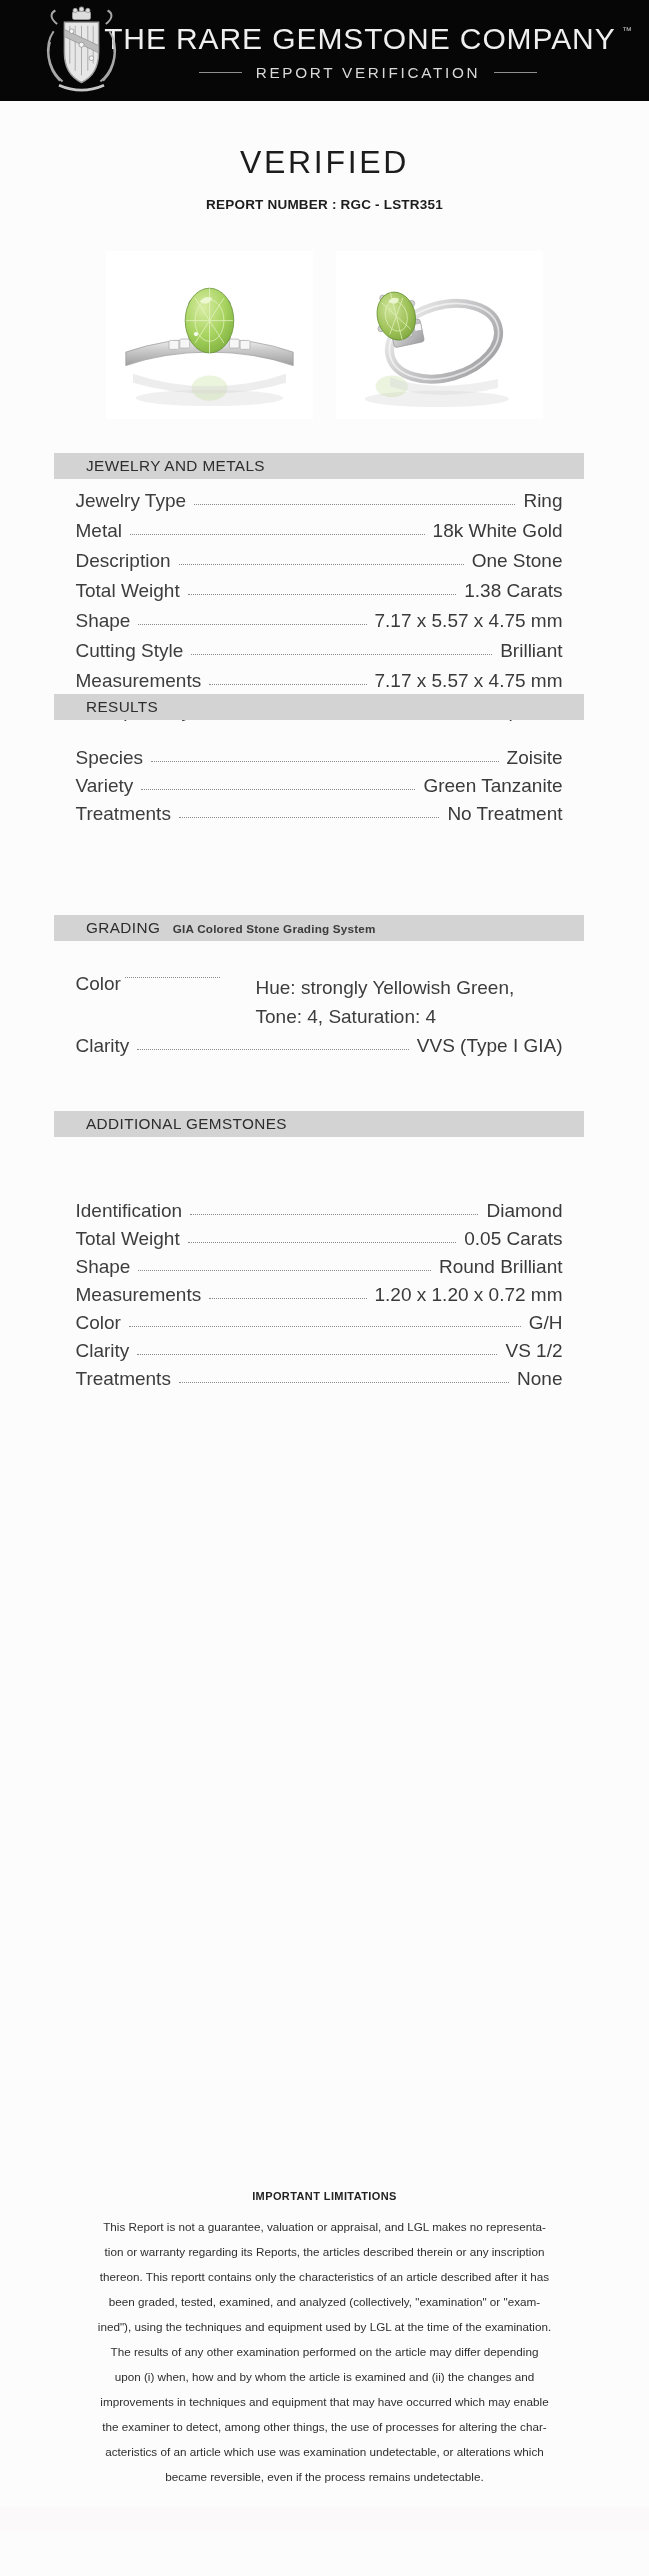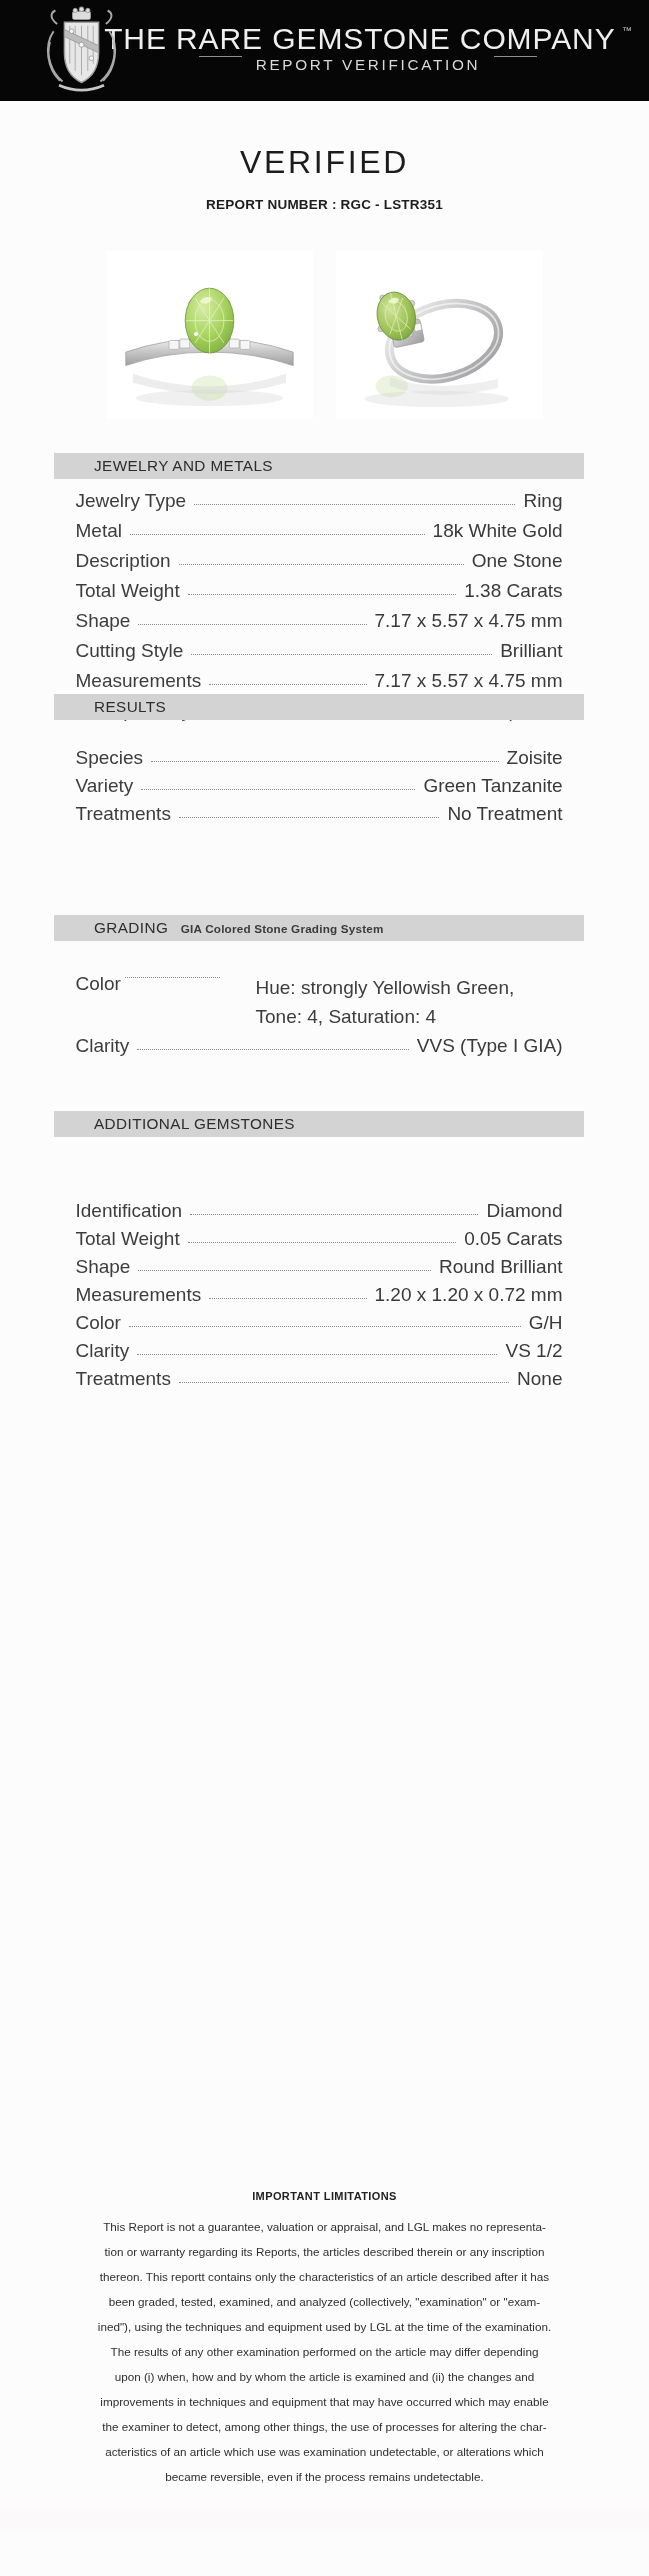--- a/index.html
+++ b/index.html
@@ -10,37 +10,37 @@
     -webkit-font-smoothing:antialiased;
   }
   .page{position:relative;width:649px;height:2576px}
 
   
   .topbar{position:relative;height:101px;background:#060606}
   .crest{position:absolute;left:41px;top:6.3px;width:81px;height:90px}
   .titles{padding-left:87px;text-align:center;color:#eee}
   .brand{padding-top:21.6px;font-size:30px;letter-spacing:0.9px;color:#efefef;white-space:nowrap;font-weight:400}
   .tm{font-size:10px;color:#c2c2c2;margin-left:6.3px;vertical-align:14.4px;letter-spacing:0}
-  .subline{display:flex;align-items:flex-start;justify-content:center;gap:14px}
+  .subline{margin-top:8px;display:flex;align-items:center;justify-content:center;gap:14px}
   .subline .dash{width:43px;height:1.8px;background:#8f8f8f}
   .subline .sub{font-size:15.3px;letter-spacing:2.7px;color:#d9d9d9;font-weight:400}
 
   
   .verify{position:absolute;top:128px;left:0;right:0;text-align:center}
   .verified{margin:16px;font-size:32px;font-weight:400;letter-spacing:2.7px;color:#1c1c1c}
   .repnum{margin-top:13.5px;font-size:13.5px;font-weight:bold;color:#1d1d1d;letter-spacing:0.2px}
 
   
   .photos{position:absolute;top:249px;left:0;right:0;height:171px;
           display:flex;justify-content:center;align-items:center;gap:23.5px}
   .photo{width:207px;height:168px;background:#fff}
 
   
   .sec{position:absolute;left:54px;width:530px}
-  .sec-bar{height:26px;background:#d4d3d4;display:flex;align-items:center;padding-left:40px;box-sizing:border-box}
+  .sec-bar{height:26px;background:#d4d3d4;display:flex;align-items:center;padding-left:32px;box-sizing:border-box}
   .sec-title{font-size:15.3px;color:#2d2d2d;letter-spacing:0.4px;white-space:nowrap}
   .sec-sub{font-size:11.7px;font-weight:bold;color:#3b3b3b;margin-left:12.6px;letter-spacing:0.2px;white-space:nowrap}
   .rows{width:487px;margin:7.2px auto 0}
   .row{display:flex;align-items:center;height:28px;font-size:19px;color:#3d3d3d}
   .rows-jewelry .row{height:30px}
   .lbl{white-space:nowrap}
   .dots{flex:1;margin:0 8px;height:0;border-bottom:1.8px dotted #8a8a8a;position:relative;top:3.6px}
   .dots-short{flex:none;width:95px;margin:0 0 0 3.6px;height:0;border-bottom:1.8px dotted #8a8a8a;position:relative;top:3.6px}
   .val{white-space:nowrap;text-align:right;color:#3a3a3a}
 

